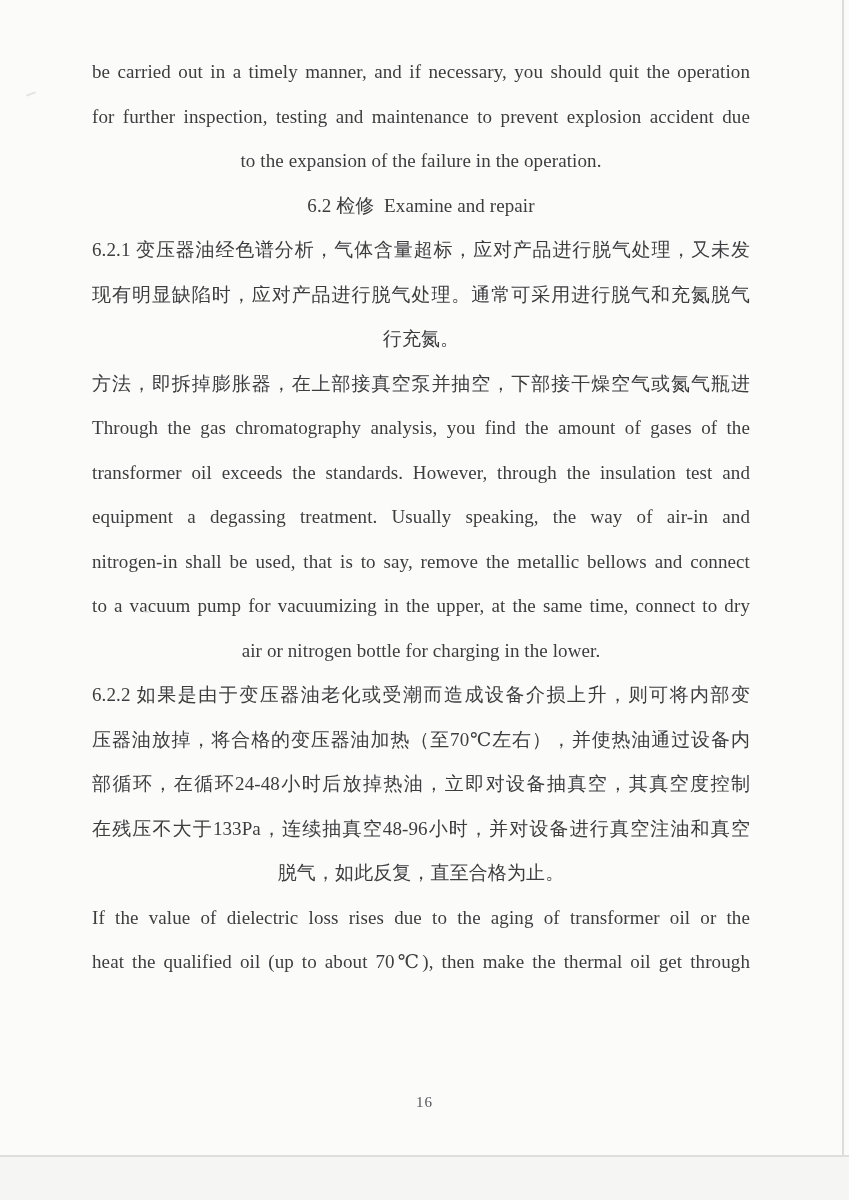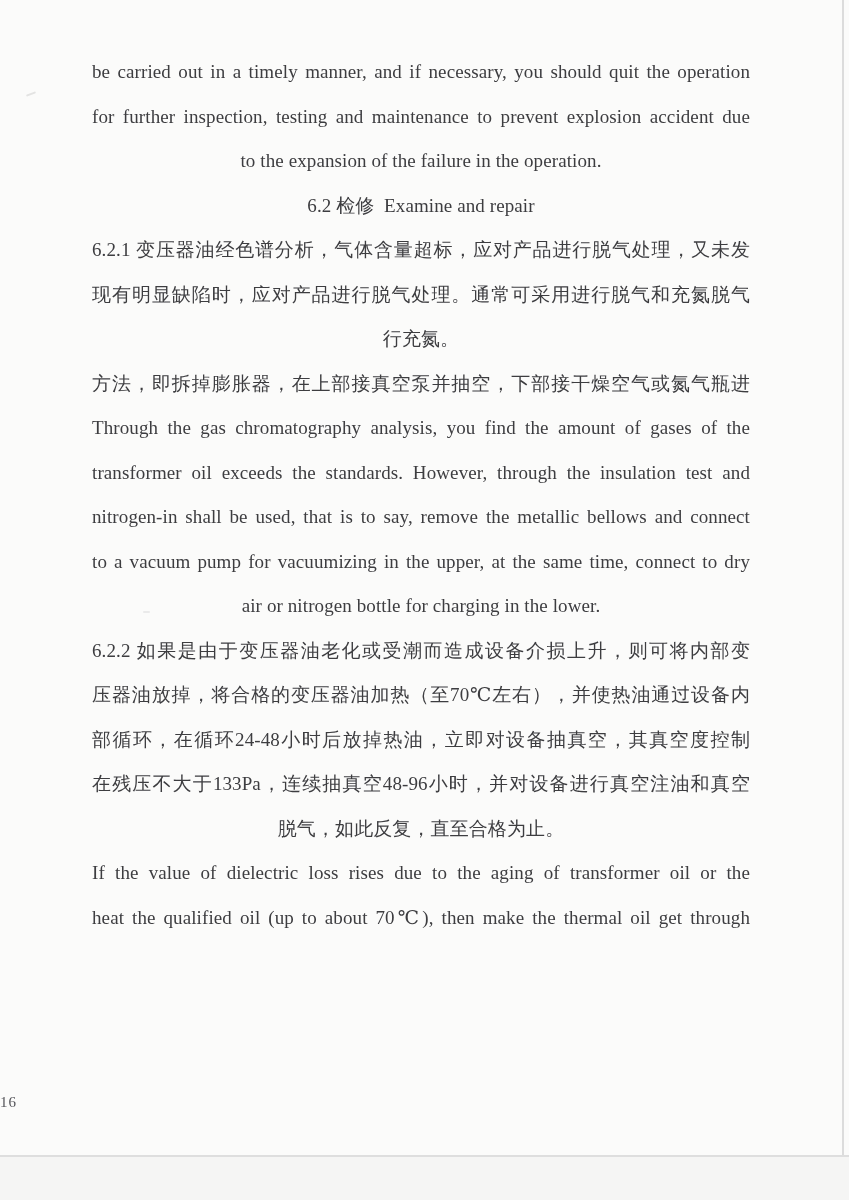--- a/index.html
+++ b/index.html
@@ -37,20 +37,21 @@
   .line.end {
     text-align: center;
   }
   .page-number {
     position: absolute;
     left: 0;
     top: 1080px;
     width: 849px;
     height: 44.5px;
     line-height: 44.5px;
+    text-align: center;
     font-size: 15px;
     color: #55555a;
     letter-spacing: 1px;
   }
   .scan-edge-right {
     position: absolute;
     top: 0;
     left: 842px;
     width: 2px;
     height: 1157px;
@@ -98,20 +99,21 @@
     <div>
       <div class="line fill">6.2.1 变压器油经色谱分析，气体含量超标，应对产品进行脱气处理，又未发</div>
       <div class="line fill">现有明显缺陷时，应对产品进行脱气处理。通常可采用进行脱气和充氮脱气</div>
       <div class="line end">行充氮。</div>
       <div class="line fill">方法，即拆掉膨胀器，在上部接真空泵并抽空，下部接干燥空气或氮气瓶进</div>
     </div>
 
     <div>
       <div class="line fill">Through the gas chromatography analysis, you find the amount of gases of the</div>
       <div class="line fill">transformer oil exceeds the standards. However, through the insulation test and</div>
+      <div class="line fill">equipment a degassing treatment. Usually speaking, the way of air-in and</div>
       <div class="line fill">nitrogen-in shall be used, that is to say, remove the metallic bellows and connect</div>
       <div class="line fill">to a vacuum pump for vacuumizing in the upper, at the same time, connect to dry</div>
       <div class="line end">air or nitrogen bottle for charging in the lower.</div>
     </div>
 
     <div>
       <div class="line fill">6.2.2 如果是由于变压器油老化或受潮而造成设备介损上升，则可将内部变</div>
       <div class="line fill">压器油放掉，将合格的变压器油加热（至70℃左右），并使热油通过设备内</div>
       <div class="line fill">部循环，在循环24-48小时后放掉热油，立即对设备抽真空，其真空度控制</div>
       <div class="line fill">在残压不大于133Pa，连续抽真空48-96小时，并对设备进行真空注油和真空</div>

